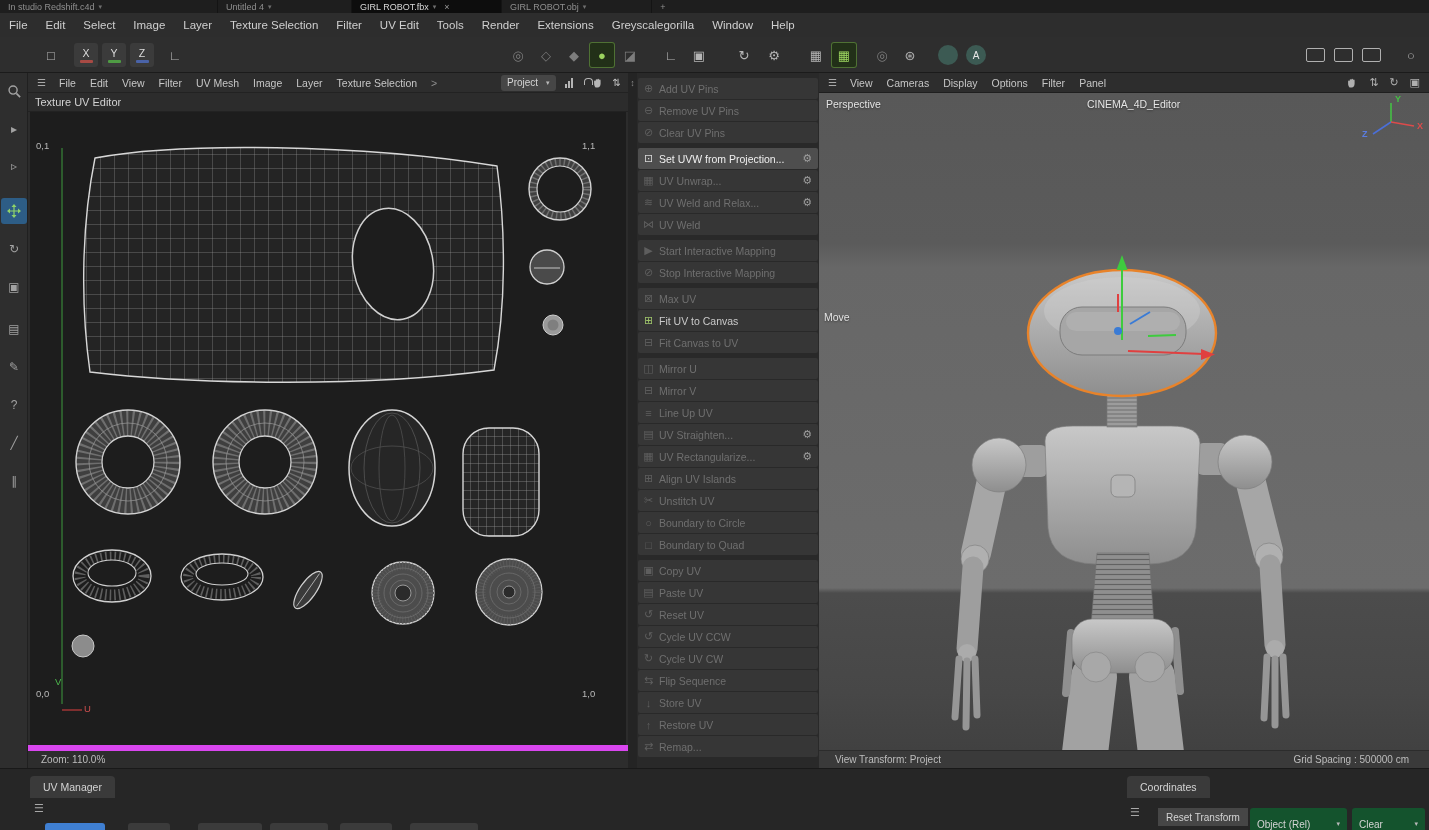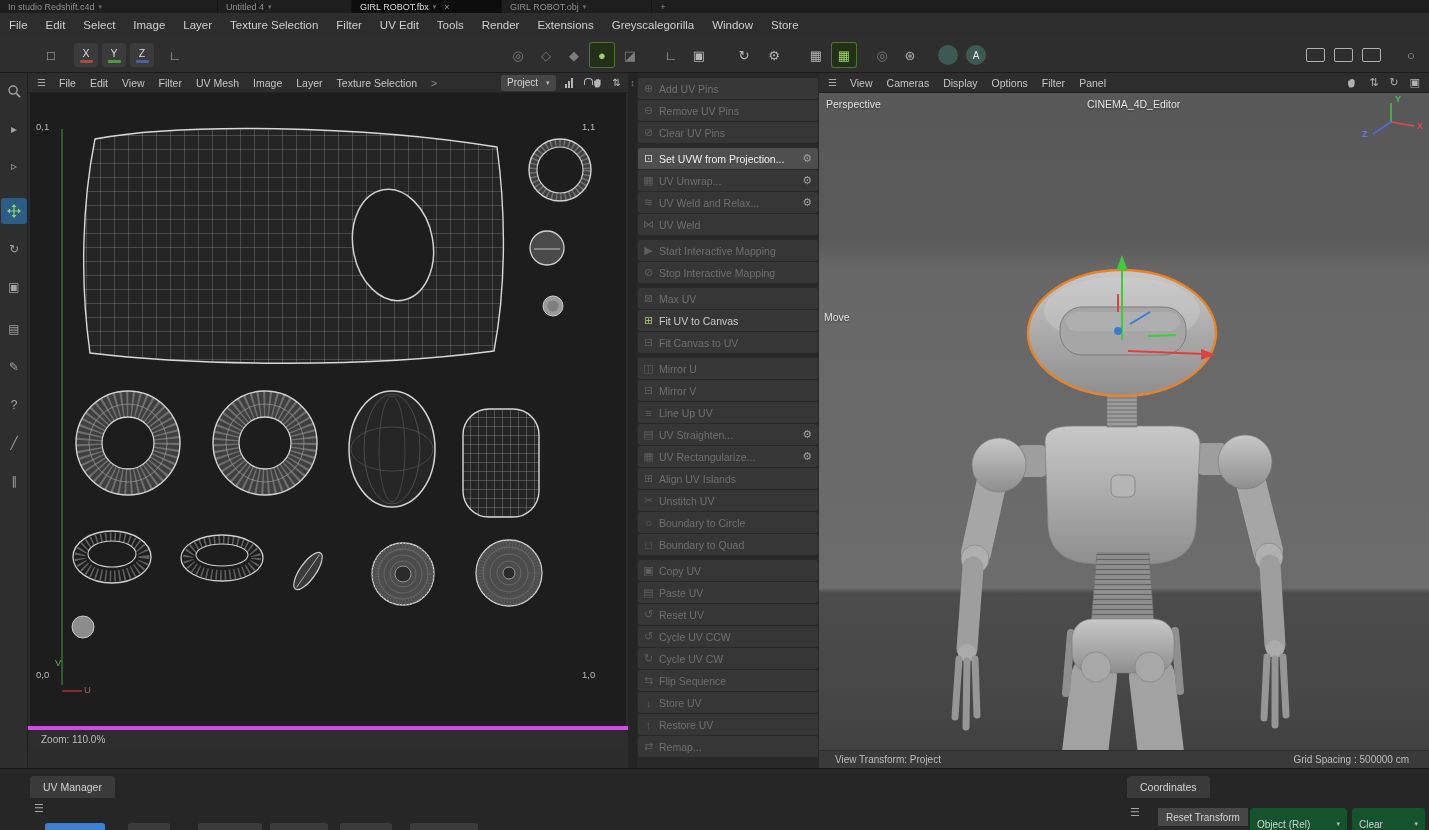--- a/index.html
+++ b/index.html
@@ -37,21 +37,21 @@
   .ltool{position:absolute;left:1px;width:26px;height:26px;border-radius:3px;display:flex;align-items:center;justify-content:center;color:#a2a2a2;font-size:12px}
   .ltool.active{background:#2d5d86;color:#8fd36a}
 
   
   .uvpanel{position:absolute;left:28px;top:73px;width:600px;height:695px;background:#2c2c2c}
   .pmenu{display:flex;align-items:center;height:20px;background:#2d2d2d;font-size:10.5px;color:#c6c6c6;border-bottom:1px solid #222}
   .pmenu .mi{padding:0 7px;white-space:nowrap}
   .pmenu .ham{padding:0 6px 0 9px;font-size:10px;color:#a8a8a8}
   .ptitle{height:19px;display:flex;align-items:center;padding-left:7px;font-size:11px;color:#d2d2d2;background:#2c2c2c;border-bottom:1px solid #222}
   .uvcanvas{position:relative;width:596px;height:633px;margin-left:2px;background:#1d1d1d;overflow:hidden}
-  .zoomrow{height:23px;display:flex;align-items:center;padding-left:13px;font-size:10px;color:#bdbdbd;background:#2d2d2d;border-top:4px solid #d946ef}
+  .zoomrow{height:23px;display:flex;align-items:center;padding-left:13px;font-size:10px;color:#bdbdbd;background:#2d2d2d;border-top:6px solid #d946ef}
   .cornlbl{position:absolute;font-size:9.5px;color:#b9b9b9}
   .dd{height:16px;background:#464646;border-radius:3px;display:flex;align-items:center;font-size:10px;color:#d4d4d4;padding:0 6px;gap:8px}
   .dd .caret{font-size:7px;color:#b9b9b9}
   .bars{display:flex;align-items:flex-end;gap:1px;height:11px}
   .bars i{display:block;width:2px;background:#b5b5b5}
   .lock{width:10px;height:7px;background:#b5b5b5;border-radius:1px;position:relative;margin-top:5px}
   .lock:before{content:"";position:absolute;top:-5px;left:1.5px;width:7px;height:6px;border:1.5px solid #b5b5b5;border-bottom:none;border-radius:4px 4px 0 0}
 
   
   .splitter{position:absolute;left:628px;top:73px;width:9px;height:695px;background:#242424;display:flex;justify-content:center;padding-top:5px;color:#8a8a8a;font-size:9px}
@@ -127,21 +127,21 @@
     <span>Image</span>
     <span>Layer</span>
     <span>Texture Selection</span>
     <span>Filter</span>
     <span>UV Edit</span>
     <span>Tools</span>
     <span>Render</span>
     <span>Extensions</span>
     <span>Greyscalegorilla</span>
     <span>Window</span>
-    <span>Store</span>
+    <span>Help</span>
   </div>
 
   <div class="toolbar">
     <span class="icon24" style="left:38px">□</span>
 
     <span class="axisbtn" style="left:74px">
       <span>X</span>
       <span class="bar" style="background:#a84a44"></span>
     </span>
     <span class="axisbtn" style="left:102px">
@@ -238,20 +238,21 @@
           <i style="height:10px"></i>
         </span>
       <span style="margin-left:10px"><span class="lock"></span></span>
       <span style="margin:0 9px;display:flex">
         <svg width="12" height="13" viewBox="0 0 14 16">
             <path d="M4 14 C2.6 12.8 2.2 11 2.2 9 V6.4 a1 1 0 0 1 2 0 V5 a1 1 0 0 1 2 0 v-.6 a1 1 0 0 1 2 0 V5.4 a1 1 0 0 1 2 0 v4 c0 2.6-1.6 4.6-3.6 4.6 Z" fill="#b5b5b5"></path>
           </svg>
       </span>
       <span style="padding-right:7px;font-size:10px">⇅</span>
     </div>
+    <div class="ptitle">Texture UV Editor</div>
 
     <div class="uvcanvas">
       <svg width="596" height="633" viewBox="0 0 596 633">
         <defs>
           <pattern id="pGrid" width="14" height="14" patternUnits="userSpaceOnUse">
             <path d="M14 0 H0 V14" fill="none" stroke="#8f8f8f" stroke-width="0.7"></path>
           </pattern>
           <pattern id="pGridS" width="8" height="9" patternUnits="userSpaceOnUse">
             <path d="M8 0 H0 V9" fill="none" stroke="#9a9a9a" stroke-width="0.7"></path>
           </pattern>

